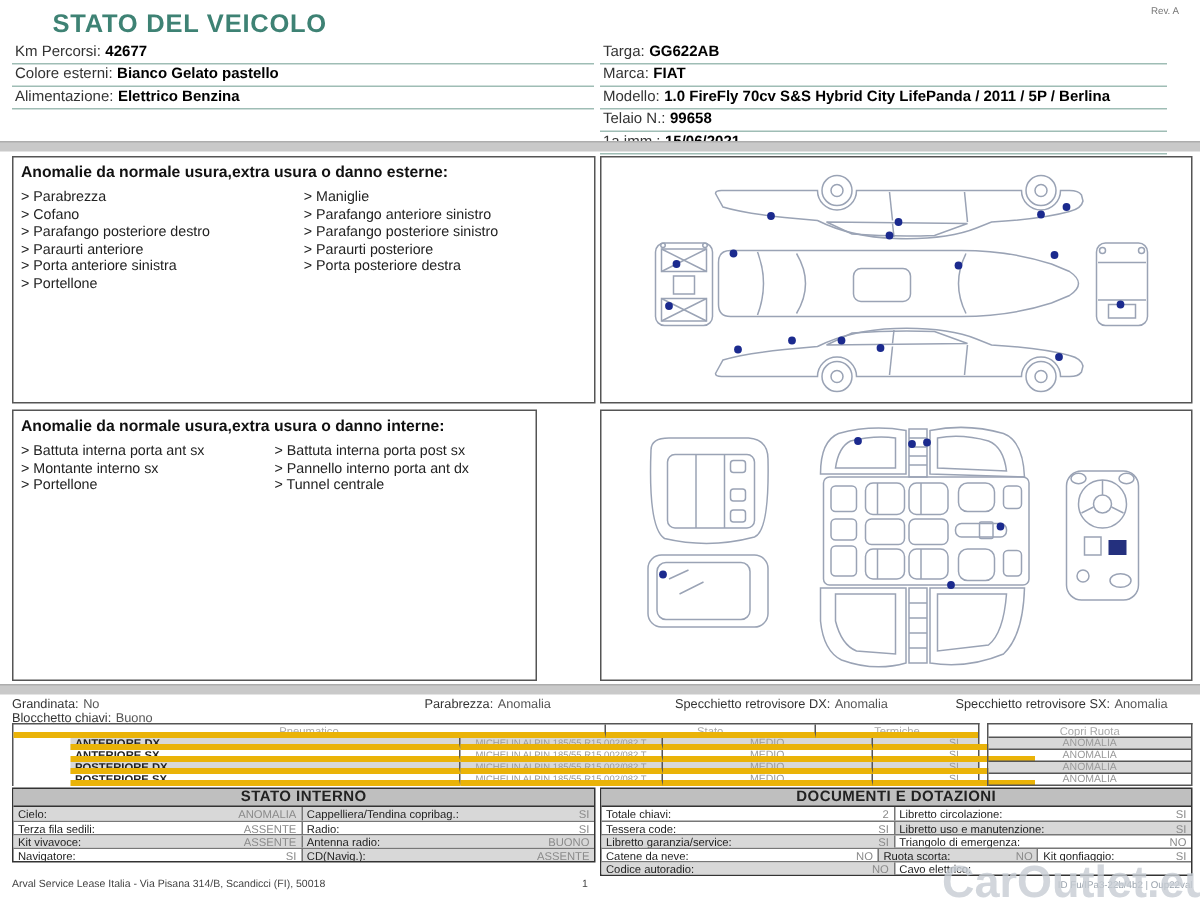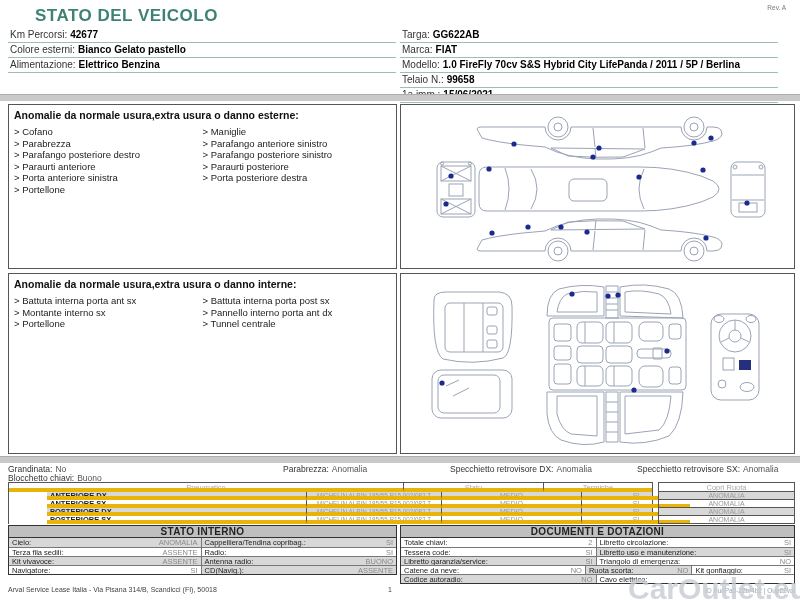--- a/index.html
+++ b/index.html
@@ -16,21 +16,21 @@
   .info-row { border-bottom:1px solid #9FBDB5; padding:1px 2px 2px; font-size:10px; line-height:11px; }
   .info-row .lbl { color:#333; }
   .info-row .val { font-weight:bold; color:#000; margin-left:3px; }
 
   .gray-bar { position:absolute; left:0; width:800px; height:7px; background:#C9C9C9; border-top:1px solid #ADADAD; }
   #bar1 { top:94px; } #bar2 { top:456px; }
 
   .sec-box { position:absolute; border:1px solid #555; background:#fff; }
   #ext-text { left:8px; top:104px; width:389px; height:165px; }
   #ext-diag { left:400px; top:104px; width:395px; height:165px; }
-  #int-text { left:8px; top:273px; width:389px; height:181px; }
+  #int-text { left:8px; top:273px; width:350px; height:181px; }
   #int-diag { left:400px; top:273px; width:395px; height:181px; }
 
   .sec-title { font-size:10.5px; font-weight:bold; padding:4px 5px 3px; color:#111; }
   .anom-cols { display:flex; padding:2px 5px; }
   .anom-col { width:50%; }
   .anom-item { font-size:9.5px; line-height:11.5px; color:#222; white-space:nowrap; }
   .anom-item::before { content:"> "; }
 
   svg.diag { position:absolute; left:0; top:0; }
 
@@ -96,22 +96,22 @@
       <div class="info-row"><span class="lbl">Telaio N.:</span><span class="val">99658</span></div>
       <div class="info-row"><span class="lbl">1a imm.:</span><span class="val">15/06/2021</span></div>
     </div>
 
   <div class="gray-bar" id="bar1"></div>
 
   <div class="sec-box" id="ext-text">
     <div class="sec-title">Anomalie da normale usura,extra usura o danno esterne:</div>
     <div class="anom-cols">
       <div class="anom-col">
+          <div class="anom-item">Parabrezza</div>
           <div class="anom-item">Cofano</div>
-          <div class="anom-item">Parabrezza</div>
           <div class="anom-item">Parafango posteriore destro</div>
           <div class="anom-item">Paraurti anteriore</div>
           <div class="anom-item">Porta anteriore sinistra</div>
           <div class="anom-item">Portellone</div>
         </div>
       <div class="anom-col">
           <div class="anom-item">Maniglie</div>
           <div class="anom-item">Parafango anteriore sinistro</div>
           <div class="anom-item">Parafango posteriore sinistro</div>
           <div class="anom-item">Paraurti posteriore</div>

